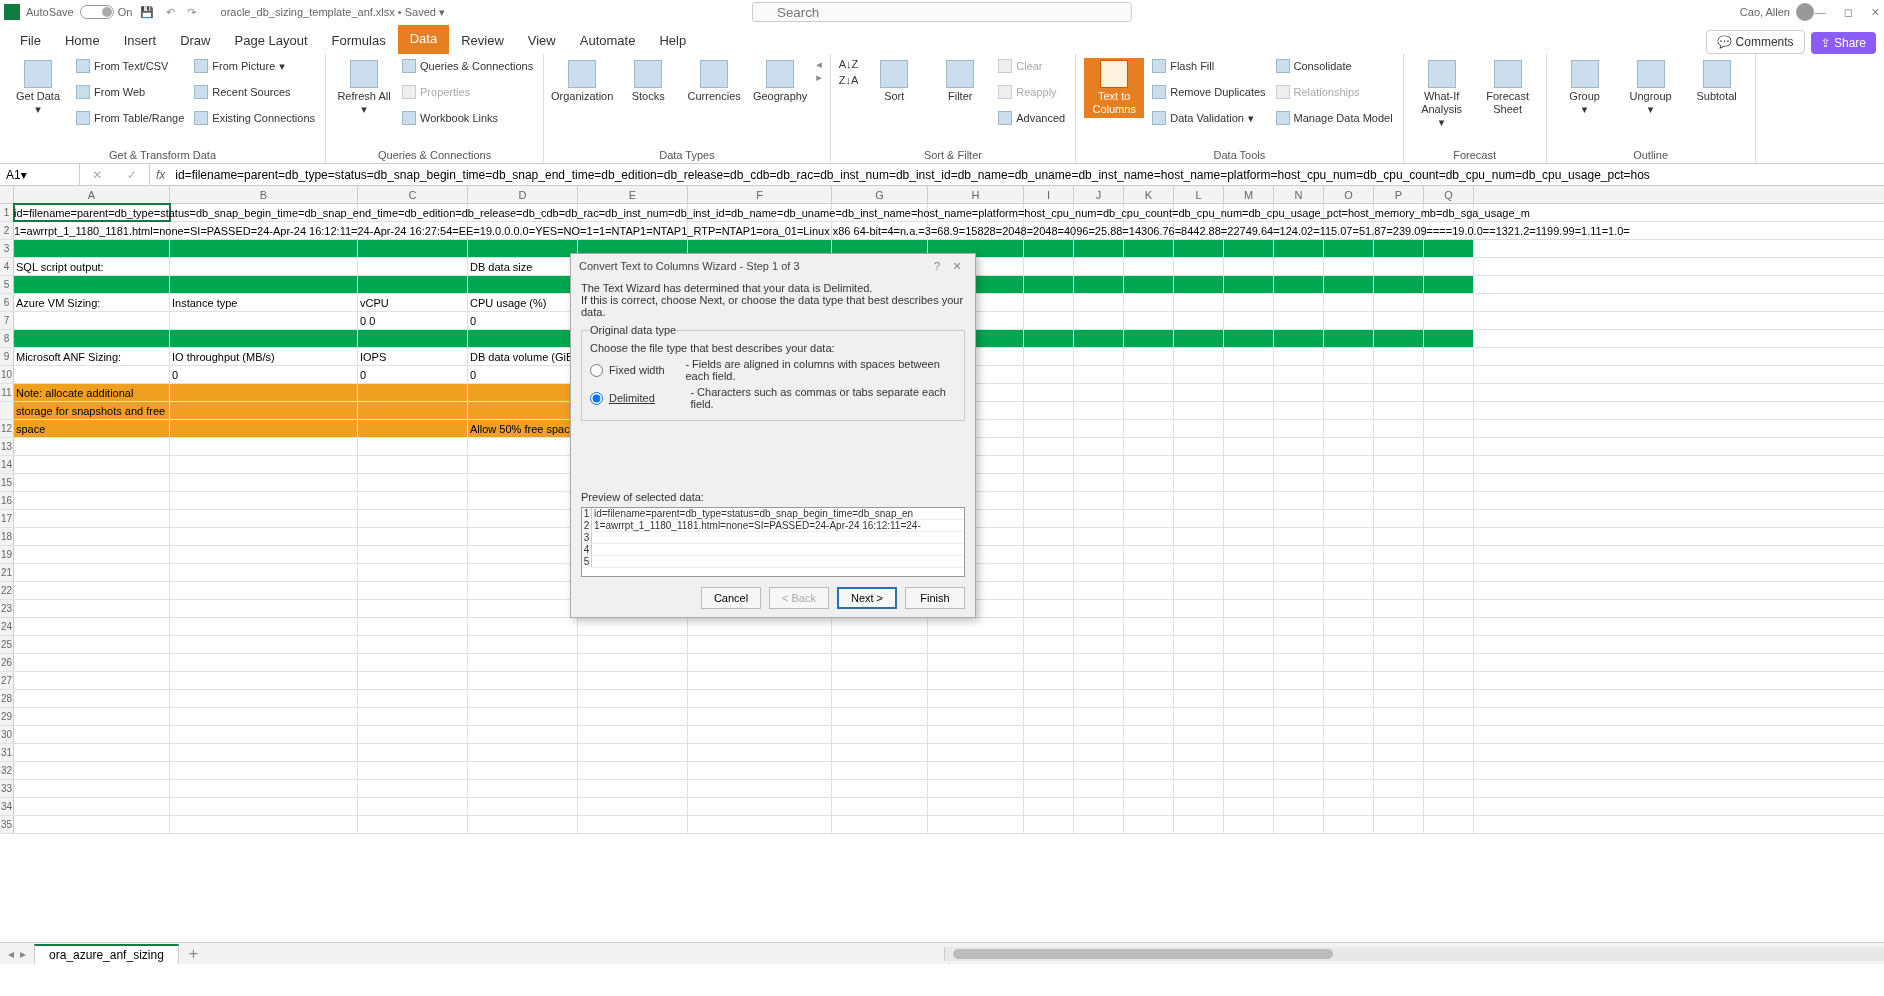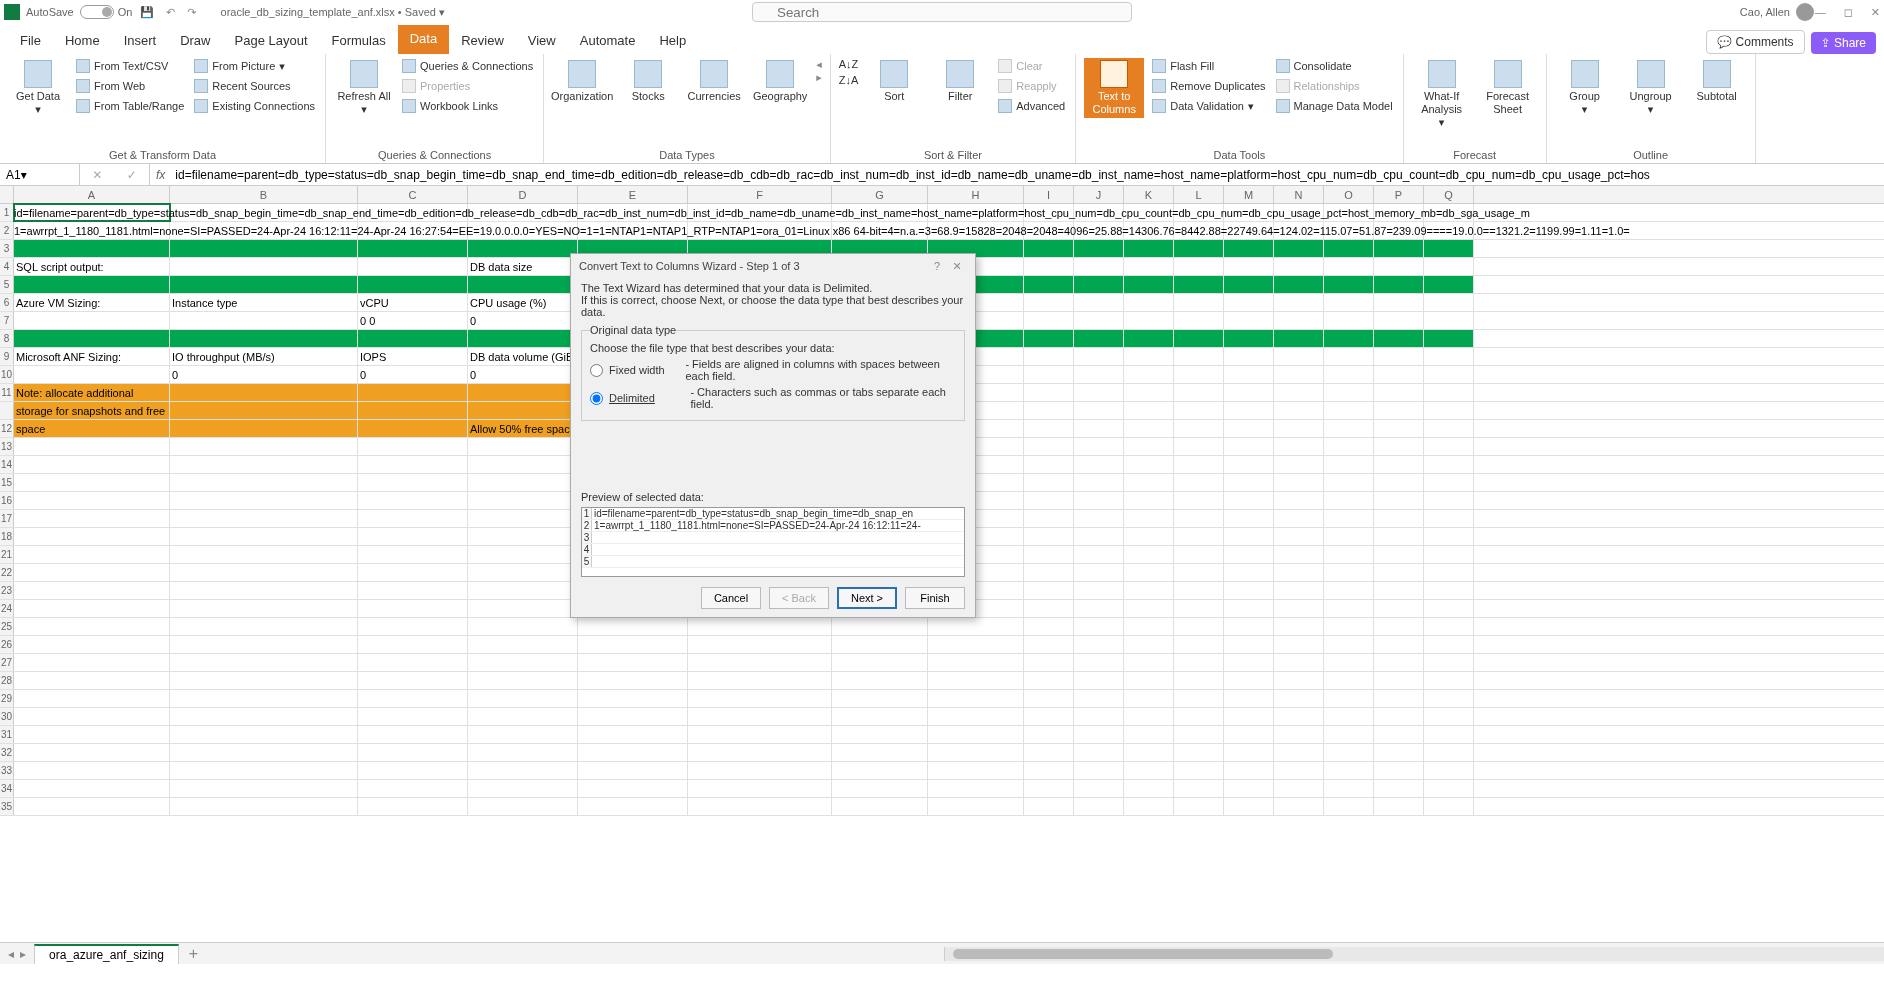--- a/index.html
+++ b/index.html
@@ -28,21 +28,21 @@
 
 
 .ribbon { height: 110px; background: #fff; border-bottom: 1px solid #ccc; display: flex; font-size: 11px; color: #333; position: relative; }
 .ribbon .group { border-right: 1px solid #ddd; padding: 4px 8px 2px 8px; display: flex; flex-direction: column; }
 .ribbon .group .body { flex: 1; display: flex; align-items: flex-start; gap: 6px; }
 .ribbon .group .label { text-align: center; font-size: 11px; color: #555; padding-top: 2px; }
 .ribbon .bigbtn { display: flex; flex-direction: column; align-items: center; justify-content: center; width: 60px; text-align: center; line-height: 1.2; padding: 2px; }
 .ribbon .bigbtn .glyph { width: 28px; height: 28px; background: #cde; border: 1px solid #9bc; margin-bottom: 2px; }
 .ribbon .bigbtn.active { background: #e67e22; color: #fff; }
 .ribbon .bigbtn.active .glyph { background: #fff3e0; border-color: #d35400; }
-.ribbon .smallbtns { display: flex; flex-direction: column; gap: 4px; }
+.ribbon .smallbtns { display: flex; flex-direction: column; gap: 10px; }
 .ribbon .smallbtn { display: flex; align-items: center; gap: 4px; padding: 1px 2px; white-space: nowrap; }
 .ribbon .smallbtn .sglyph { width: 14px; height: 14px; background: #cde; border: 1px solid #9bc; }
 .ribbon .smallbtn.disabled { color: #aaa; }
 .ribbon .smallbtn.disabled .sglyph { background: #eee; border-color: #ccc; }
 
 
 .formula-bar { height: 22px; border-bottom: 1px solid #ccc; display: flex; align-items: center; font-size: 12px; }
 .formula-bar .namebox { width: 80px; border-right: 1px solid #ccc; padding: 0 6px; height: 100%; display: flex; align-items: center; }
 .formula-bar .fnbtns { width: 70px; border-right: 1px solid #ccc; display: flex; align-items: center; justify-content: space-around; color: #aaa; height: 100%; }
 .formula-bar .fx { padding: 0 6px; font-style: italic; color: #666; }
@@ -682,20 +682,40 @@
       <div class="cell" style="width: 50px;"></div>
       <div class="cell" style="width: 50px;"></div>
       <div class="cell" style="width: 50px;"></div>
       <div class="cell" style="width: 50px;"></div>
       <div class="cell" style="width: 50px;"></div>
       <div class="cell" style="width: 50px;"></div>
       <div class="cell" style="width: 50px;"></div>
     </div>
     <div class="row">
       <div class="rowhdr">18</div>
+      <div class="cell" style="width: 156px;"></div>
+      <div class="cell" style="width: 188px;"></div>
+      <div class="cell" style="width: 110px;"></div>
+      <div class="cell" style="width: 110px;"></div>
+      <div class="cell" style="width: 110px;"></div>
+      <div class="cell" style="width: 144px;"></div>
+      <div class="cell" style="width: 96px;"></div>
+      <div class="cell" style="width: 96px;"></div>
+      <div class="cell" style="width: 50px;"></div>
+      <div class="cell" style="width: 50px;"></div>
+      <div class="cell" style="width: 50px;"></div>
+      <div class="cell" style="width: 50px;"></div>
+      <div class="cell" style="width: 50px;"></div>
+      <div class="cell" style="width: 50px;"></div>
+      <div class="cell" style="width: 50px;"></div>
+      <div class="cell" style="width: 50px;"></div>
+      <div class="cell" style="width: 50px;"></div>
+    </div>
+    <div class="row">
+      <div class="rowhdr">19</div>
       <div class="cell" style="width: 156px;"></div>
       <div class="cell" style="width: 188px;"></div>
       <div class="cell" style="width: 110px;"></div>
       <div class="cell" style="width: 110px;"></div>
       <div class="cell" style="width: 110px;"></div>
       <div class="cell" style="width: 144px;"></div>
       <div class="cell" style="width: 96px;"></div>
       <div class="cell" style="width: 96px;"></div>
       <div class="cell" style="width: 50px;"></div>
       <div class="cell" style="width: 50px;"></div>

